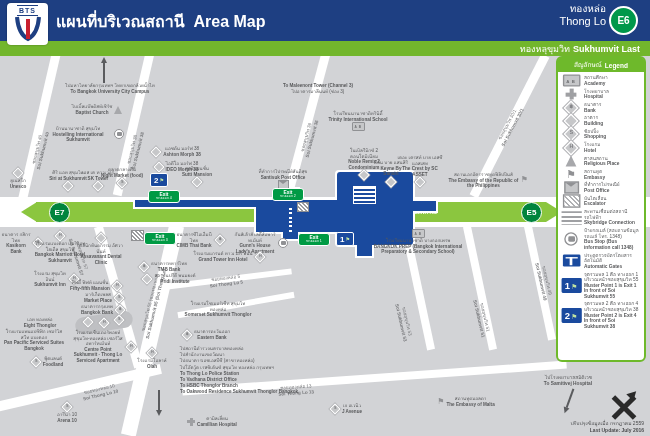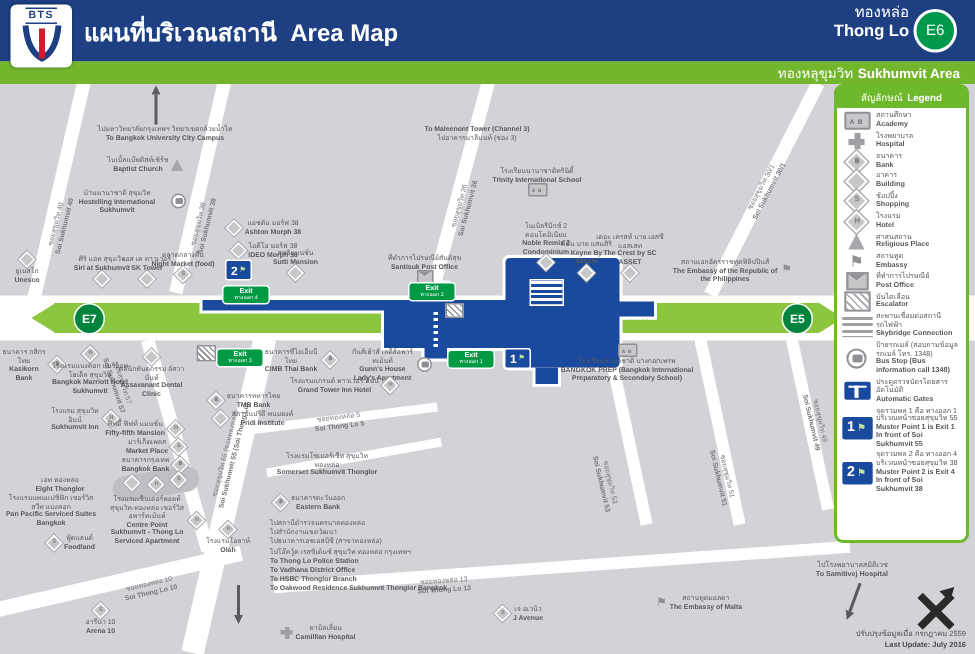--- a/index.html
+++ b/index.html
@@ -8,23 +8,23 @@
   
   #header{position:absolute;left:0;top:0;width:650px;height:41px;background:#1e3f82;z-index:30}
   #greenbar{position:absolute;left:0;top:41px;width:650px;height:15px;background:#72b62c;z-index:30}
   #logo{position:absolute;left:7px;top:3px;width:41px;height:42px;background:#fff;border-radius:4px;z-index:31;
         display:flex;flex-direction:column;align-items:center;box-shadow:0 0 2px rgba(0,0,0,.4)}
   #logo .bts-word{font-size:7px;font-weight:bold;color:#1e3f82;letter-spacing:1px;margin-top:2px;
         border-top:1.5px solid #1e3f82;border-bottom:1.5px solid #1e3f82;line-height:1.3;padding:0 2px}
   #page-title{position:absolute;left:56px;top:9px;color:#fff;font-size:16px;font-weight:bold;z-index:31;white-space:nowrap}
   #station-name{position:absolute;right:44px;top:3px;text-align:right;color:#fff;z-index:31;line-height:1.15}
   #station-name .th{font-size:10px;font-weight:normal;display:block}
-  #station-name .en{font-size:11px;font-weight:bold;display:block}
+  #station-name .en{font-size:11px;font-weight:normal;display:block}
   #code-badge{position:absolute;right:12px;top:6px;width:25px;height:25px;border-radius:50%;background:#00984a;
-        border:2.5px solid #fff;color:#fff;font-size:10px;font-weight:normal;display:flex;align-items:center;justify-content:center;z-index:31}
+        border:2.5px solid #fff;color:#fff;font-size:10px;font-weight:bold;display:flex;align-items:center;justify-content:center;z-index:31}
   #line-name{position:absolute;right:10px;top:42px;color:#fff;font-size:9px;z-index:31;white-space:nowrap}
   #line-name b{font-weight:bold;margin-left:3px}
   
   .road{position:absolute;background:#fff;z-index:1}
   #suk-casing{left:-4px;top:197px;width:658px;height:30px}
   #suk-green{position:absolute;left:36px;top:202px;width:510px;height:20px;background:#8bc63f;z-index:2}
   .tri{position:absolute;width:0;height:0;z-index:2}
   #tipL{left:21px;top:202px;border-top:10px solid transparent;border-bottom:10px solid transparent;border-right:16px solid #8bc63f}
   #tipR{left:546px;top:202px;border-top:10px solid transparent;border-bottom:10px solid transparent;border-left:16px solid #8bc63f}
   .ecirc{position:absolute;width:19px;height:19px;border-radius:50%;background:#00843d;border:1.5px solid #fff;
@@ -121,21 +121,21 @@
     <path d="M4 1 C5 13 9 20 15 23 C21 20 25 13 26 1" fill="none" stroke="#1e3f82" stroke-width="4"></path>
     <path d="M15 3 L15 23" stroke="#c8202f" stroke-width="4"></path>
   </svg>
 </div>
 <div id="page-title"><span>แผนที่บริเวณสถานี</span>&nbsp;&nbsp;<span>Area Map</span></div>
 <div id="station-name">
   <span class="th">ทองหล่อ</span>
   <span class="en">Thong Lo</span>
 </div>
 <div id="code-badge">E6</div>
-<div id="line-name"><span>ทองหลุขุมวิท</span><b>Sukhumvit Area</b></div>
+<div id="line-name"><span>ทองหลุขุมวิท</span><b>Sukhumvit Last</b></div>
 
 <div class="road" id="suk-casing"></div>
 <div id="suk-green"></div>
 <div class="tri" id="tipL"></div>
 <div class="tri" id="tipR"></div>
 <div class="ecirc" id="e7">E7</div>
 <div class="ecirc" id="e5">E5</div>
 <div id="road-name">
   <span class="th">ถนนสุขุมวิท</span>
   <span class="en">Sukhumvit Rd.</span>

